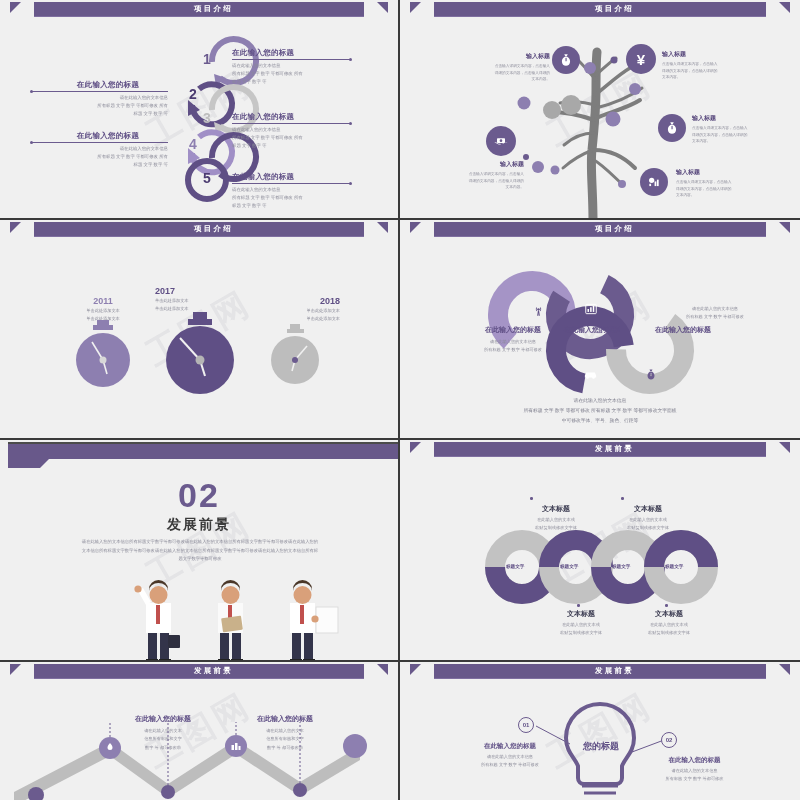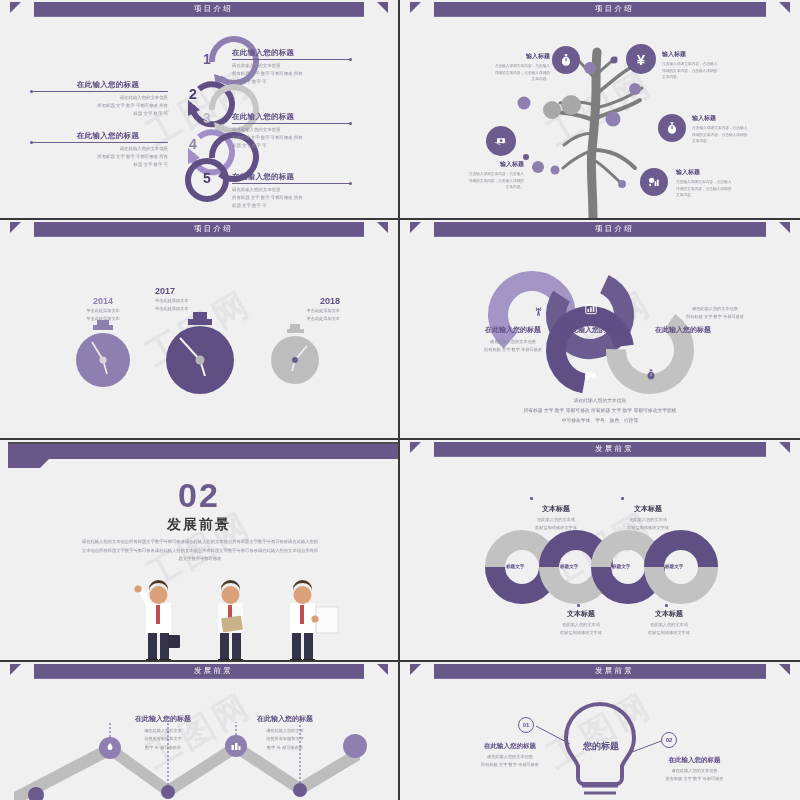--- a/index.html
+++ b/index.html
@@ -33,21 +33,21 @@
     left: 34px; right: 34px; top: 2px;
     height: 15px;
     background: #68588a;
     border-bottom: 1.5px solid #7f6fa0;
     display: flex; align-items: center; justify-content: center;
   }
   .banner-text {
     color: #ffffff;
     font-size: 7.5px;
     letter-spacing: 2.2px;
-    font-weight: normal;
+    font-weight: bold;
     line-height: 1;
     padding-left: 29px;
   }
   
   .corner-l, .corner-r {
     position: absolute; top: 2px;
     width: 0; height: 0;
   }
   .corner-l { left: 10px; border-top: 11px solid #68588a; border-right: 11px solid transparent; }
   .corner-r { right: 10px; border-top: 11px solid #68588a; border-left: 11px solid transparent; }
@@ -298,21 +298,21 @@
 
   <div class="slide">
     <div class="wm">工图网</div>
     <div class="corner-l"></div>
     <div class="corner-r"></div>
     <div class="banner">
       <span class="banner-text">项目介绍</span>
     </div>
 
     <div style="position:absolute;left:58px;top:76px;width:90px;text-align:center">
-      <div class="s3-year" style="color:#8d7fb0">2014</div>
+      <div class="s3-year" style="color:#8d7fb0">2011</div>
       <div class="s3-sub" style="white-space:pre-line;margin-top:1px">单击此处添加文本
 单击此处添加文本</div>
     </div>
     <svg width="70" height="72" style="position:absolute;left:68px;top:100px">
       <rect x="29" y="0" width="12" height="7" fill="#8d7fb0"></rect>
       <rect x="25" y="5" width="20" height="5" fill="#8d7fb0"></rect>
       <circle cx="35" cy="40" r="27" fill="#8d7fb0"></circle>
       <line x1="35" y1="40" x2="24" y2="22" stroke="#f0f0f0" stroke-width="1.6"></line>
       <line x1="35" y1="40" x2="39" y2="54" stroke="#f0f0f0" stroke-width="1.6"></line>
       <circle cx="35" cy="40" r="3.5" fill="#d8d8d8"></circle>

